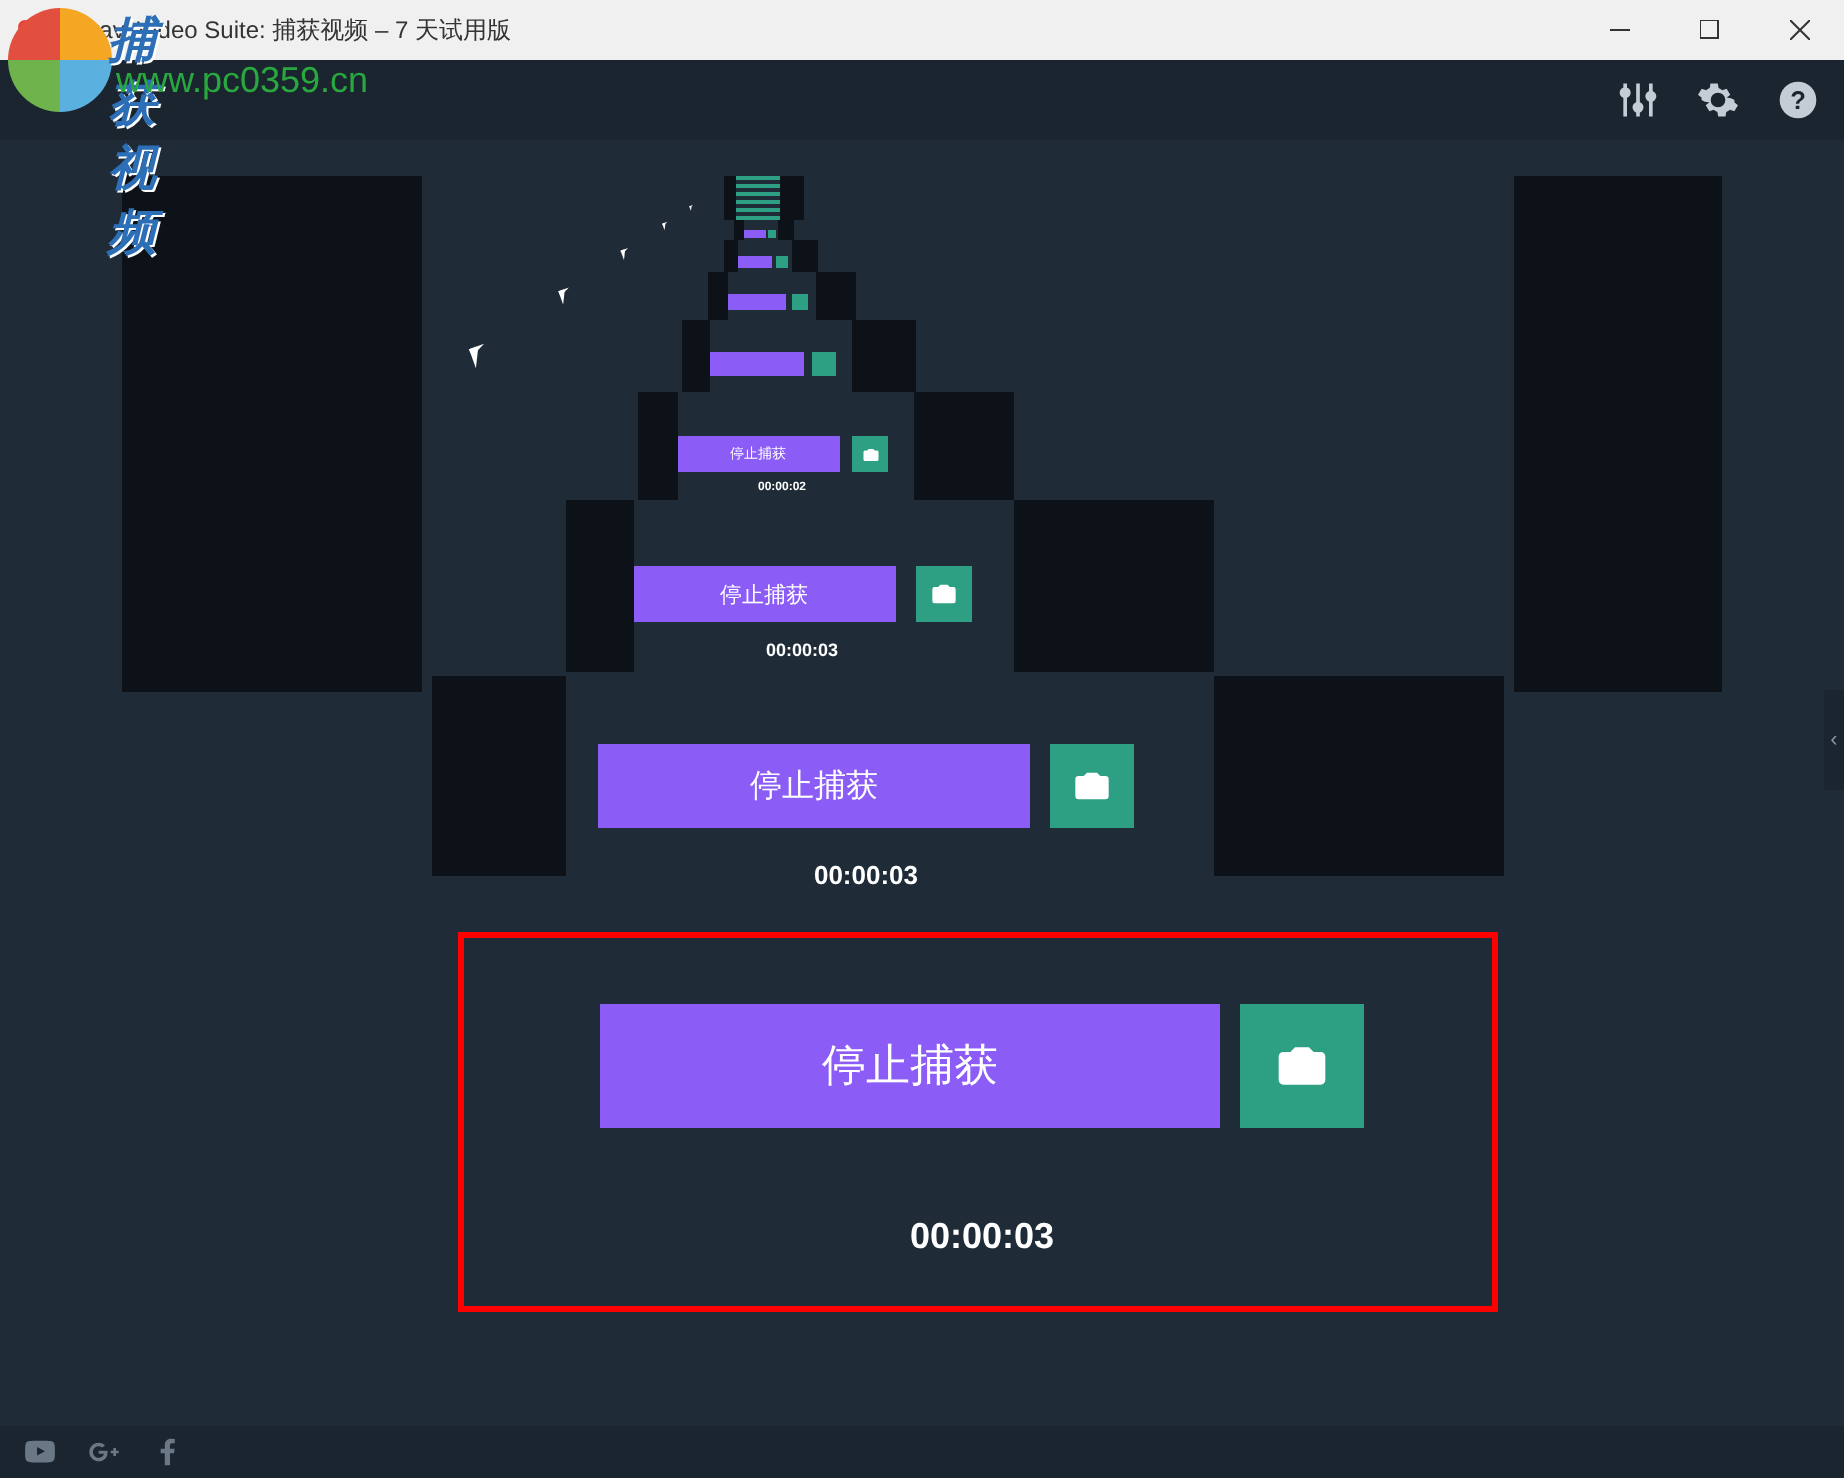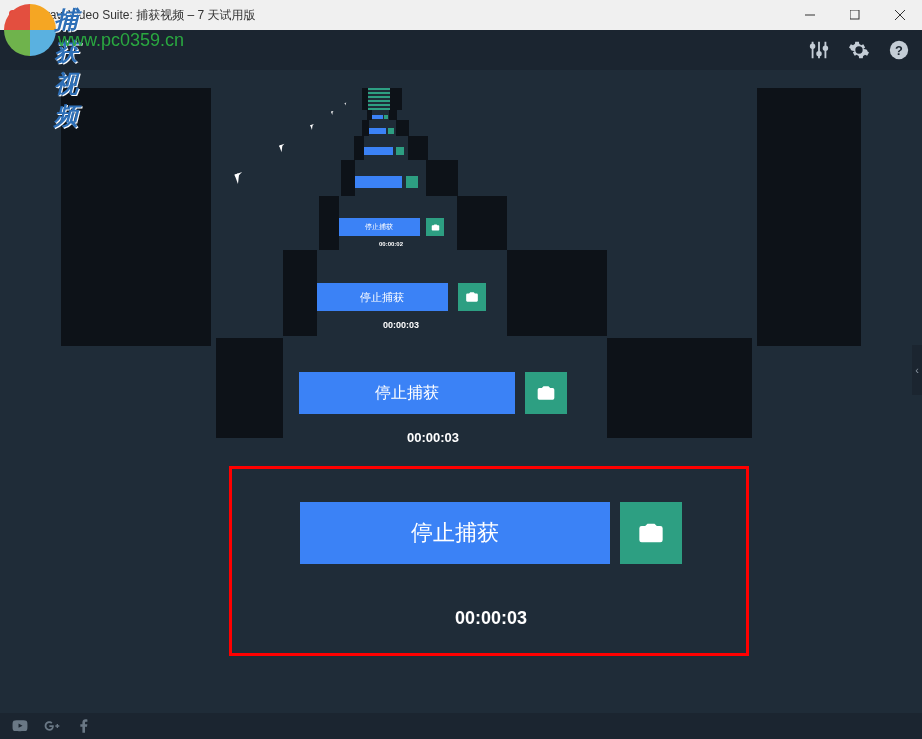--- a/index.html
+++ b/index.html
@@ -85,21 +85,21 @@
       width: 800px; height: 624px;
       position: relative;
       background: #1f2c38;
     }
     .dark-panel { background: #0d1218; }
     .ctrl-row {
       display: flex; align-items: center; justify-content: center;
       gap: 10px;
     }
     .stop-btn {
-      background: #3b82f6;
+      background: #8b5cf6;
       color: #fff;
       display: flex; align-items: center; justify-content: center;
       font-size: 24px;
       cursor: pointer;
     }
     .snap-btn {
       background: #2d9f82;
       display: flex; align-items: center; justify-content: center;
       color: #fff;
       cursor: pointer;

